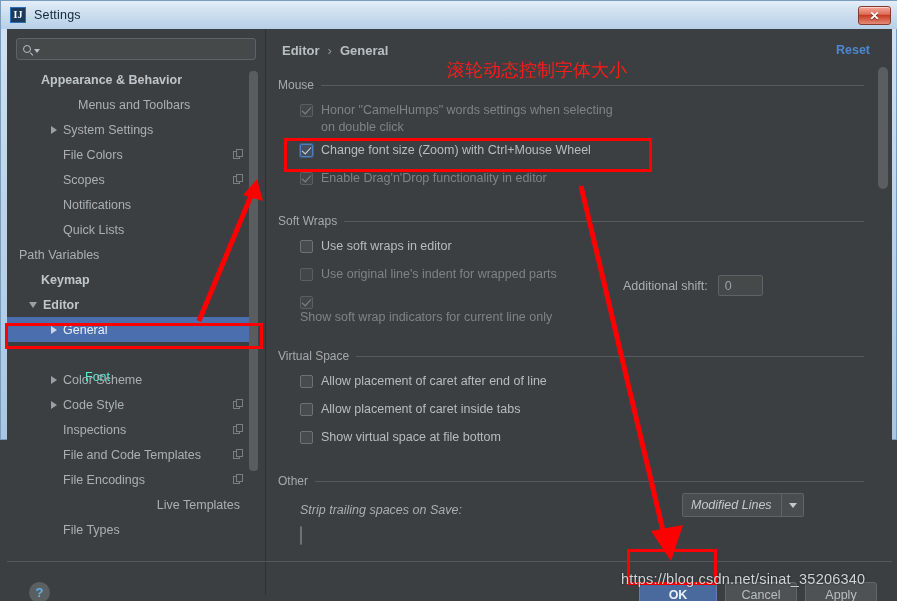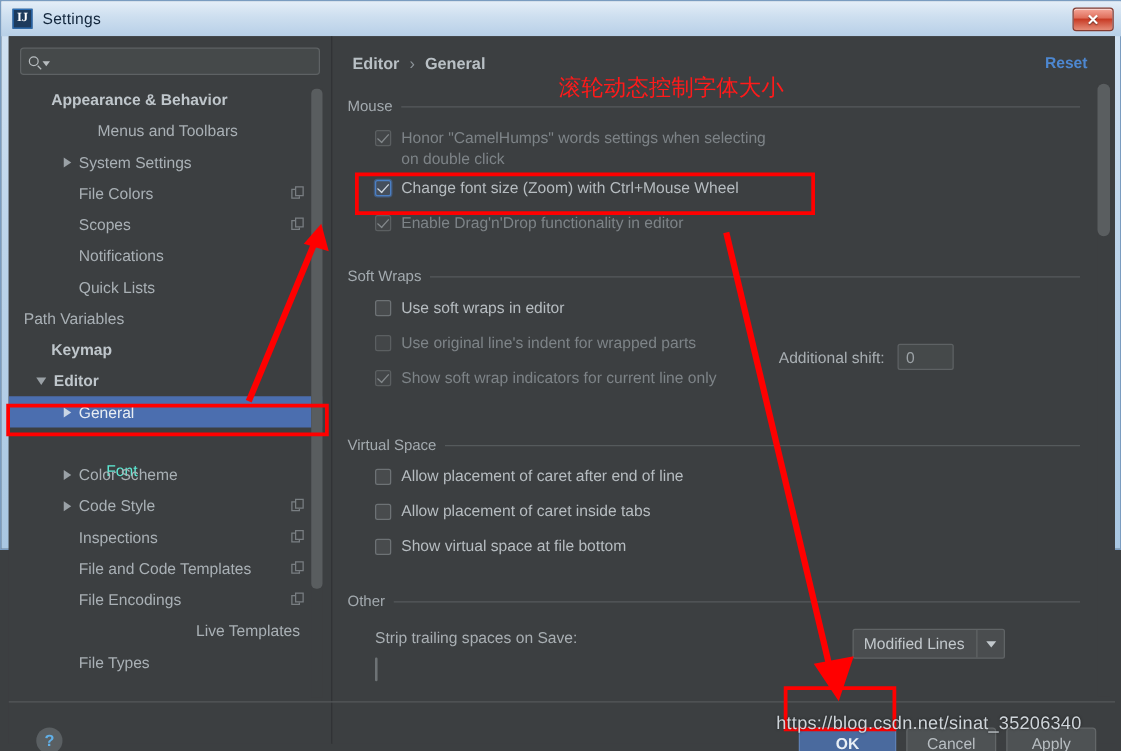--- a/index.html
+++ b/index.html
@@ -597,21 +597,21 @@
           </div>
           <div id="rows-softwraps" style="margin-top:9px;">
               <div class="row" style="margin-bottom: 6px;">
                 <span class="cbx"></span>
                 <span class="rlbl">Use soft wraps in editor</span>
               </div>
               <div class="row disabled" style="margin-bottom: 6px;">
                 <span class="cbx"></span>
                 <span class="rlbl">Use original line's indent for wrapped parts</span>
               </div>
-              <div class="row disabled" style="margin-bottom: 6px;">
+              <div class="row disabled" style="margin-bottom: 6px; flex-direction: column;">
                 <span class="cbx checked"></span>
                 <span class="rlbl">Show soft wrap indicators for current line only</span>
               </div>
             </div>
           <div style="position:absolute; left:345px; top:62px; display:flex; align-items:center; gap:10px;">
             <span class="field-label">Additional shift:</span>
             <span class="textfield">0</span>
           </div>
         </div>
 
@@ -634,21 +634,21 @@
                 <span class="rlbl">Show virtual space at file bottom</span>
               </div>
             </div>
         </div>
 
         <div class="group" id="grp-other" style="top:408px;">
           <div class="group-head">
             <span class="gtitle">Other</span>
             <span class="gline"></span>
           </div>
-          <div style="margin-top:14px; display:flex; align-items:flex-start; padding-left:22px;">
+          <div style="margin-top:14px; display:flex; align-items:flex-end; padding-left:22px;font-style:italic;">
             <span class="field-label">Strip trailing spaces on Save:</span>
             <span class="combo" style="position:absolute; left:404px;">
               <span class="cval">Modified Lines</span>
               <span class="cbtn">
                 <span class="tri"></span>
               </span>
             </span>
           </div>
 
           <div style="margin-top:10px; padding-left:22px;">

